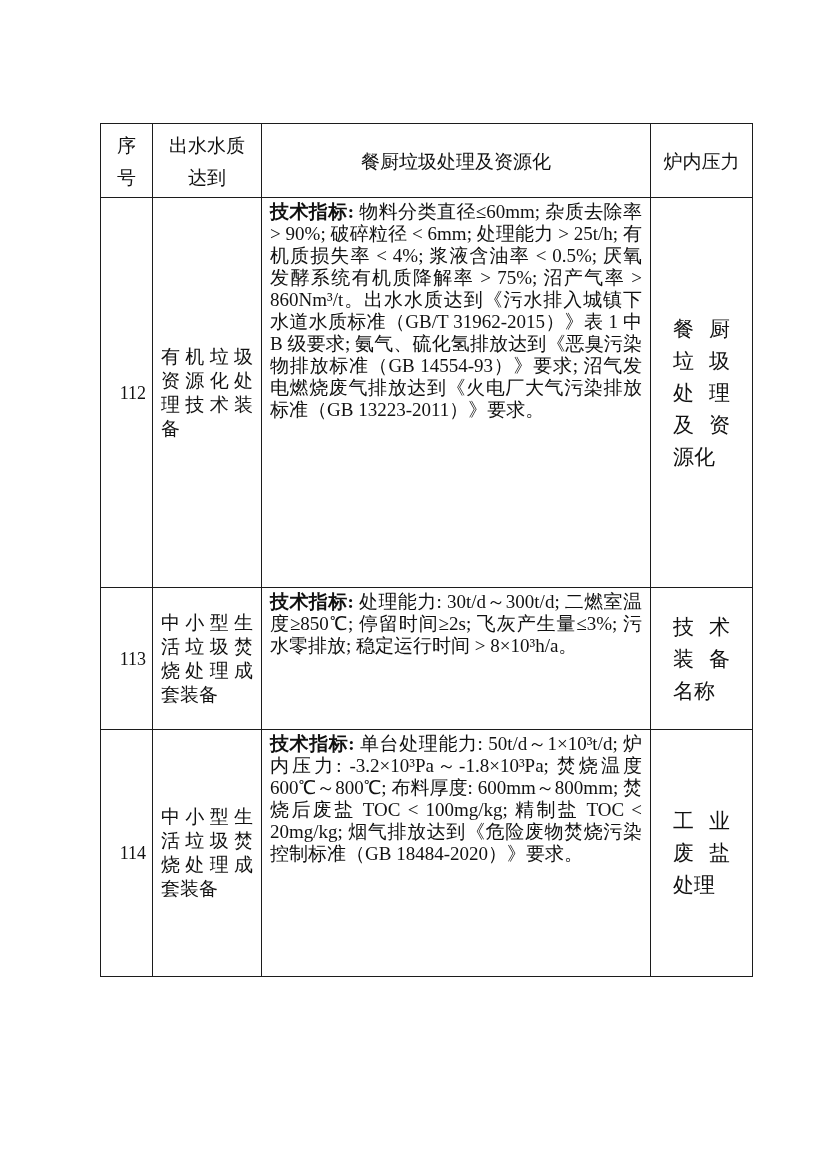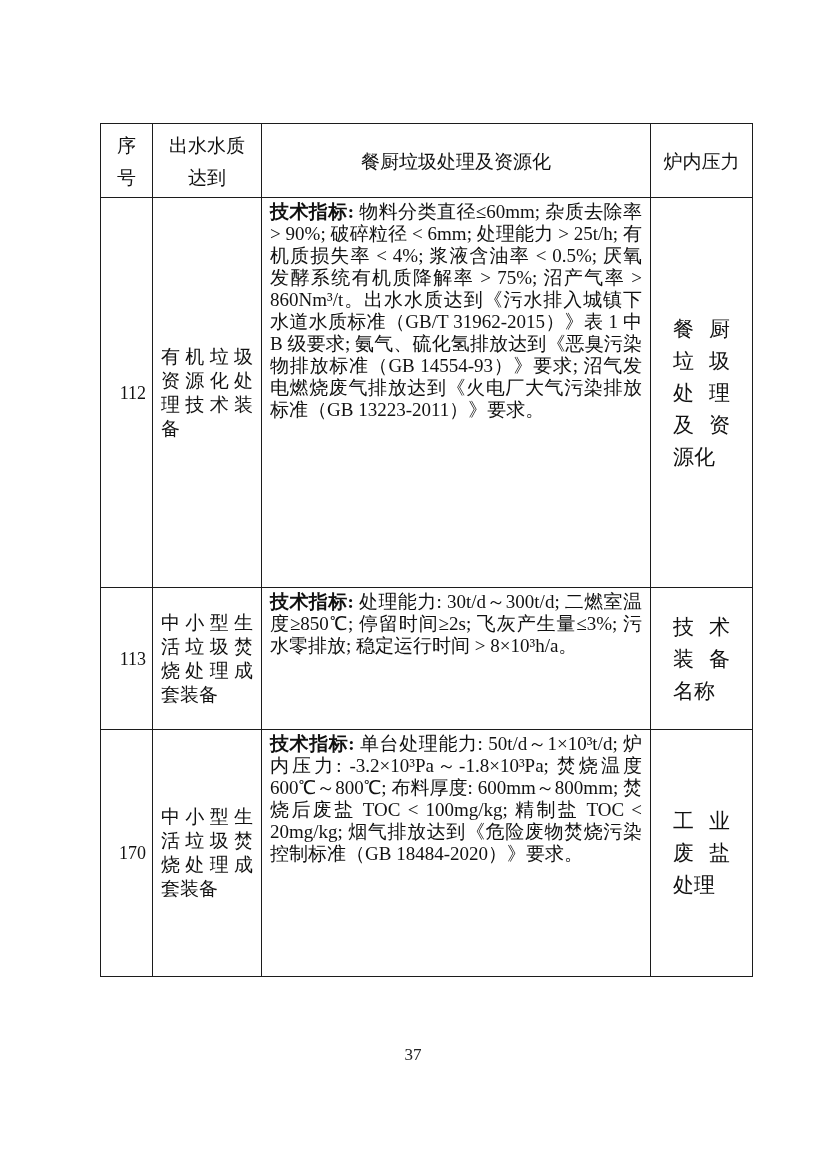--- a/index.html
+++ b/index.html
@@ -107,23 +107,22 @@
         <td class="spec"><span class="spec-label">技术指标: </span><span>物料分类直径≤60mm; 杂质去除率 &gt; 90%; 破碎粒径 &lt; 6mm; 处理能力 &gt; 25t/h; 有机质损失率 &lt; 4%; 浆液含油率 &lt; 0.5%; 厌氧发酵系统有机质降解率 &gt; 75%; 沼产气率 &gt; 860Nm³/t。出水水质达到《污水排入城镇下水道水质标准（GB/T 31962-2015）》表 1 中 B 级要求; 氨气、硫化氢排放达到《恶臭污染物排放标准（GB 14554-93）》要求; 沼气发电燃烧废气排放达到《火电厂大气污染排放标准（GB 13223-2011）》要求。</span></td>
         <td class="scope">餐厨垃圾处理及资源化</td>
       </tr>
       <tr class="r113">
         <td class="num">113</td>
         <td class="name">中小型生活垃圾焚烧处理成套装备</td>
         <td class="spec"><span class="spec-label">技术指标: </span><span>处理能力: 30t/d～300t/d; 二燃室温度≥850℃; 停留时间≥2s; 飞灰产生量≤3%; 污水零排放; 稳定运行时间 &gt; 8×10³h/a。</span></td>
         <td class="scope">技术装备名称</td>
       </tr>
       <tr class="r114">
-        <td class="num">170</td>
+        <td class="num">114</td>
         <td class="name">中小型生活垃圾焚烧处理成套装备</td>
         <td class="spec"><span class="spec-label">技术指标: </span><span>单台处理能力: 50t/d～1×10³t/d; 炉内压力: -3.2×10³Pa～-1.8×10³Pa; 焚烧温度 600℃～800℃; 布料厚度: 600mm～800mm; 焚烧后废盐 TOC &lt; 100mg/kg; 精制盐 TOC &lt; 20mg/kg; 烟气排放达到《危险废物焚烧污染控制标准（GB 18484-2020）》要求。</span></td>
         <td class="scope">工业废盐处理</td>
       </tr>
     </tbody>
   </table>
 
-  <div class="page-number">37</div>
 
 </div>
 
 </body></html>

